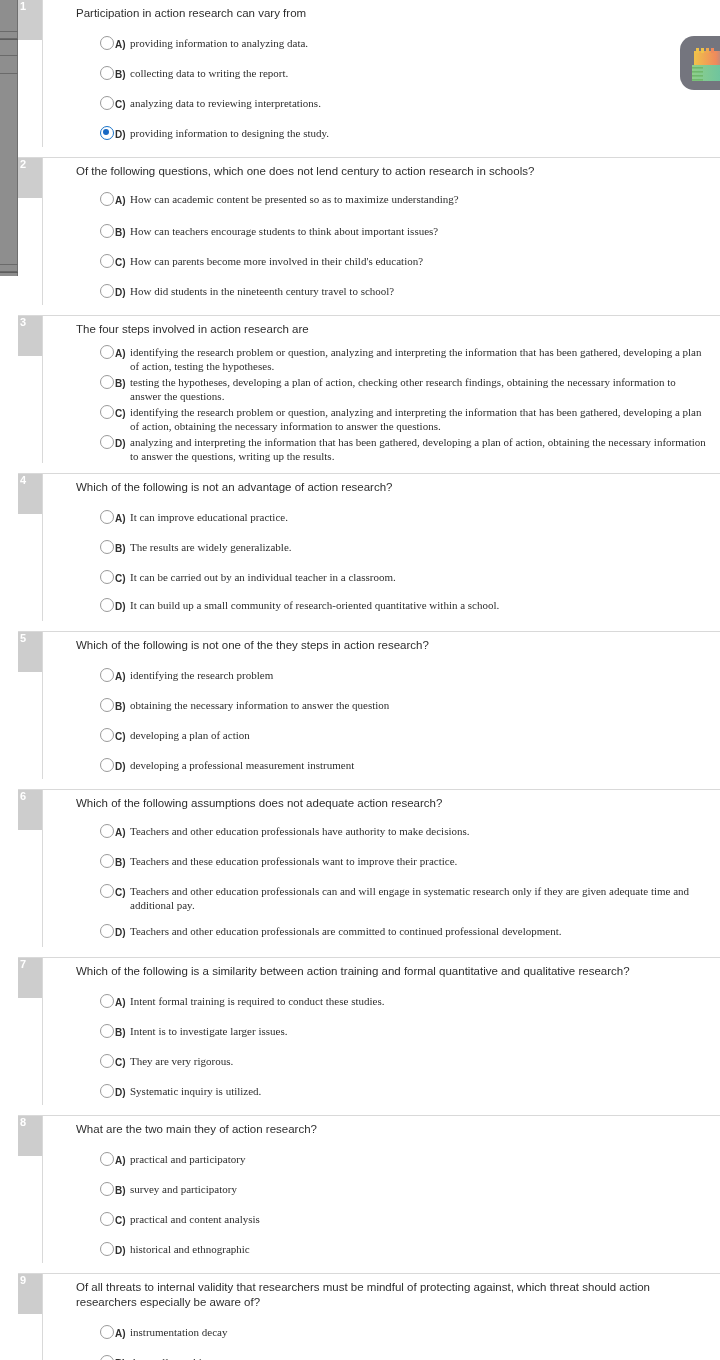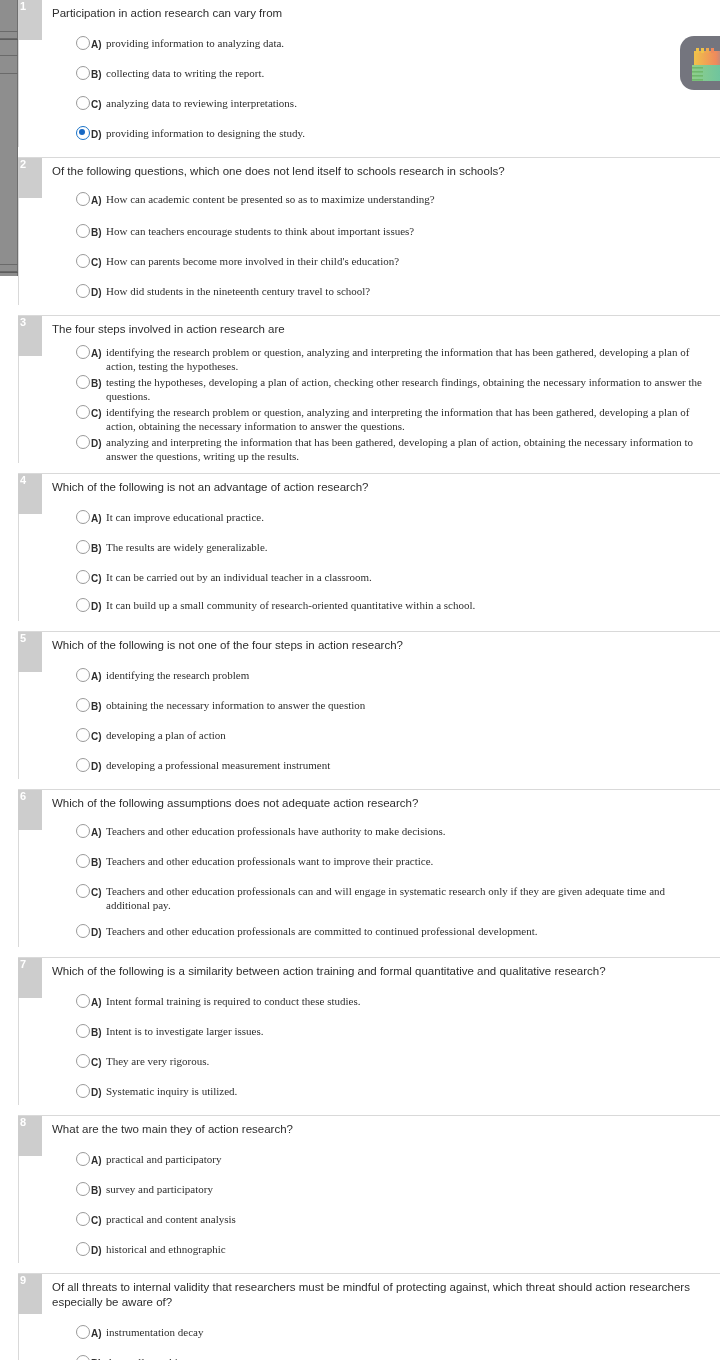--- a/index.html
+++ b/index.html
@@ -71,20 +71,21 @@
     background: #cdcdcd;
     color: #ffffff;
     font-size: 11px;
     font-weight: bold;
     line-height: 13px;
     padding-left: 2px;
     box-sizing: border-box;
   }
 
   .qbody {
+    margin-left: 24px;
     border-left: 1px solid #d9d9d9;
     min-height: 40px;
     padding: 0 6px 0 0;
   }
 
   .qstem {
     font-size: 11.5px;
     line-height: 15px;
     color: #2e2e2e;
     padding: 6px 8px 0 33px;
@@ -201,21 +202,21 @@
             <span class="radio selected"></span>
             <span class="oletter">D)</span>
             <span class="otext">providing information to designing the study.</span>
           </div>
         </div>
       </div>
     </div>
     <div class="question">
       <div class="qnum">2</div>
       <div class="qbody">
-        <div class="qstem">Of the following questions, which one does not lend itself to schools research in schools?</div>
+        <div class="qstem">Of the following questions, which one does not lend century to action research in schools?</div>
         <div class="options opt-spacing-wide">
           <div class="option">
             <span class="radio"></span>
             <span class="oletter">A)</span>
             <span class="otext">How can academic content be presented so as to maximize understanding?</span>
           </div>
           <div class="option short">
             <span class="radio"></span>
             <span class="oletter">B)</span>
             <span class="otext">How can teachers encourage students to think about important issues?</span>
@@ -285,21 +286,21 @@
             <span class="radio"></span>
             <span class="oletter">D)</span>
             <span class="otext">It can build up a small community of research-oriented quantitative within a school.</span>
           </div>
         </div>
       </div>
     </div>
     <div class="question">
       <div class="qnum">5</div>
       <div class="qbody">
-        <div class="qstem">Which of the following is not one of the four steps in action research?</div>
+        <div class="qstem">Which of the following is not one of the they steps in action research?</div>
         <div class="options opt-spacing-wide">
           <div class="option short">
             <span class="radio"></span>
             <span class="oletter">A)</span>
             <span class="otext">identifying the research problem</span>
           </div>
           <div class="option short">
             <span class="radio"></span>
             <span class="oletter">B)</span>
             <span class="otext">obtaining the necessary information to answer the question</span>
@@ -323,21 +324,21 @@
         <div class="qstem">Which of the following assumptions does not adequate action research?</div>
         <div class="options opt-spacing-wide">
           <div class="option">
             <span class="radio"></span>
             <span class="oletter">A)</span>
             <span class="otext">Teachers and other education professionals have authority to make decisions.</span>
           </div>
           <div class="option">
             <span class="radio"></span>
             <span class="oletter">B)</span>
-            <span class="otext">Teachers and other education professionals want to improve their practice.</span>
+            <span class="otext">Teachers and these education professionals want to improve their practice.</span>
           </div>
           <div class="option">
             <span class="radio"></span>
             <span class="oletter">C)</span>
             <span class="otext">Teachers and other education professionals can and will engage in systematic research only if they are given adequate time and additional pay.</span>
           </div>
           <div class="option">
             <span class="radio"></span>
             <span class="oletter">D)</span>
             <span class="otext">Teachers and other education professionals are committed to continued professional development.</span>

